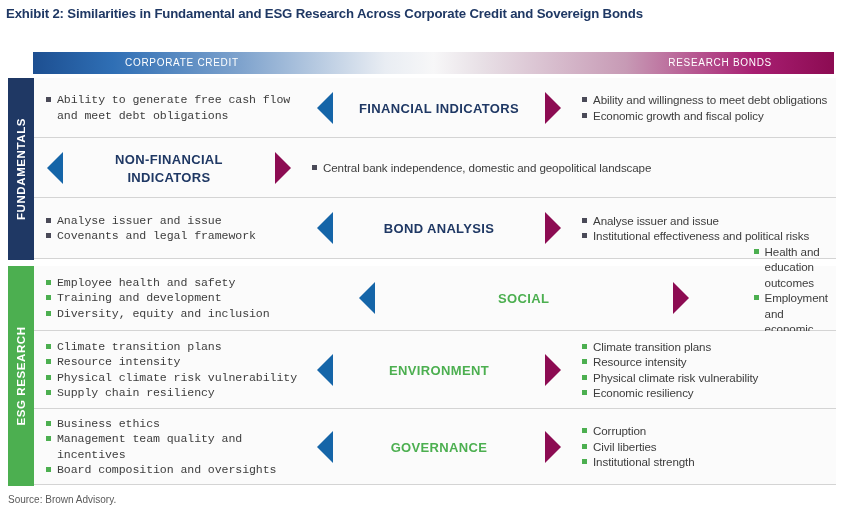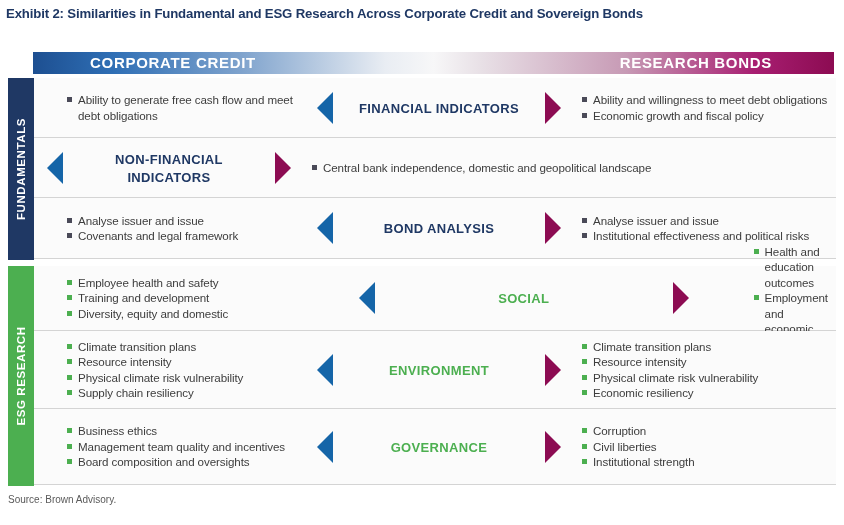--- a/index.html
+++ b/index.html
@@ -50,24 +50,25 @@
         #e8e0e6 56%,
         #c79ab5 74%,
         #a81f72 90%,
         #8c0b52 100%);
   }
   .header-label {
     position: absolute;
     top: 0;
     height: 22px;
     line-height: 22px;
-    font-size: 15px;
-    font-weight: bold;
+    font-size: 10px;
+    font-weight: normal;
     color: #ffffff;
     letter-spacing: 0.7px;
+    margin-left: 35px;
   }
   .header-label.left  { left: 57px; }
   .header-label.right { right: 62px; }
 
   
   .section {
     position: absolute;
     left: 8px;
     width: 828px;
   }
@@ -119,22 +120,23 @@
   #section-fundamentals .row:nth-child(2) { height: 60px; }
   #section-fundamentals .row:nth-child(3) { height: 61px; }
 
   
   #section-esg .row:nth-child(1) { height: 65px; gap: 44px; }
   #section-esg .row:nth-child(2) { height: 78px; }
   #section-esg .row:nth-child(3) { height: 76px; }
 
   .col-left {
     width: 270px;
-    padding-left: 33px;
+    padding-left: 12px;
     box-sizing: border-box;
+    font-family: Liberation Mono, monospace;
   }
   .col-arrow-left {
     width: 42px;
     display: flex;
     justify-content: center;
     align-items: center;
   }
   .col-center {
     width: 186px;
     text-align: center;
@@ -298,21 +300,21 @@
     <div class="vlabel" id="vlabel-esg">
       <span>ESG RESEARCH</span>
     </div>
     <div class="rows">
 
       <div class="row">
         <div class="col-left">
           <ul class="bullets esg-bullets">
             <li>Employee health and safety</li>
             <li>Training and development</li>
-            <li>Diversity, equity and domestic</li>
+            <li>Diversity, equity and inclusion</li>
           </ul>
         </div>
         <div class="col-arrow-left">
           <div class="arrow-left"></div>
         </div>
         <div class="col-center">
           <span class="center-label green">SOCIAL</span>
         </div>
         <div class="col-arrow-right">
           <div class="arrow-right"></div>

